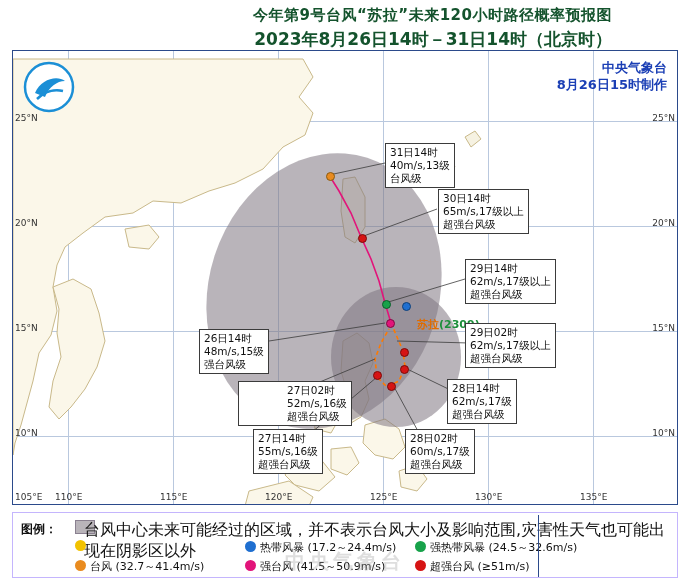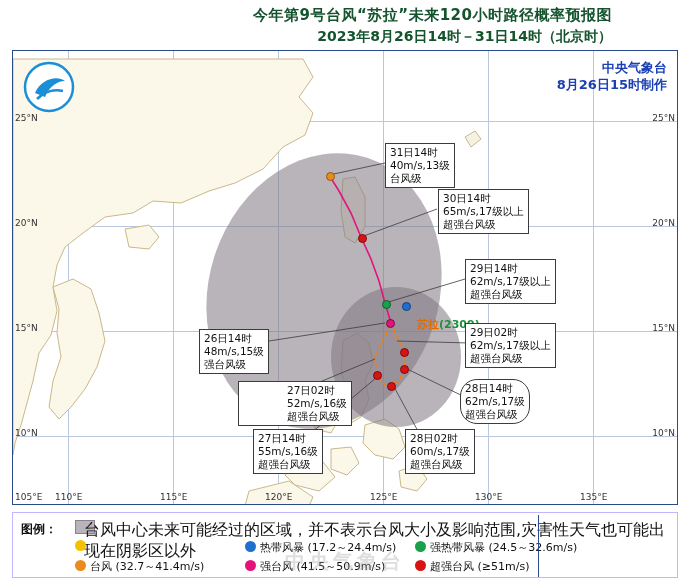--- a/index.html
+++ b/index.html
@@ -8,21 +8,21 @@
     background:#ffffff;
     font-family:"DejaVu Sans","Liberation Sans",sans-serif;
     position:relative;
     overflow:hidden;
   }
   .title-block{
     position:absolute;top:6px;left:0;width:612px;text-align:right;
     color:#14532d;
   }
   .title-line1{font-size:15px;font-weight:bold;letter-spacing:0.5px;}
-  .title-line2{font-size:14px;font-weight:bold;margin-top:3px;}
+  .title-line2{font-size:17px;font-weight:bold;margin-top:3px;}
 
   .map-frame{
     position:absolute;left:12px;top:50px;width:666px;height:455px;
     background:#ffffff;border:1px solid #2b4a8b;box-sizing:border-box;
     overflow:hidden;
   }
   .sea{
     position:absolute;left:0;top:0;width:100%;height:100%;
     background:#ffffff;
   }
@@ -189,21 +189,21 @@
     <div>62m/s,17级以上</div>
     <div>超强台风级</div>
   </div>
 
   <div class="callout" style="left:452px;top:272px;">
     <div>29日02时</div>
     <div>62m/s,17级以上</div>
     <div>超强台风级</div>
   </div>
 
-  <div class="callout" style="left:447px;top:328px;border-radius:17px;">
+  <div class="callout" style="left:434px;top:328px;">
     <div>28日14时</div>
     <div>62m/s,17级</div>
     <div>超强台风级</div>
   </div>
 
   <div class="callout" style="left:392px;top:378px;">
     <div>28日02时</div>
     <div>60m/s,17级</div>
     <div>超强台风级</div>
   </div>

